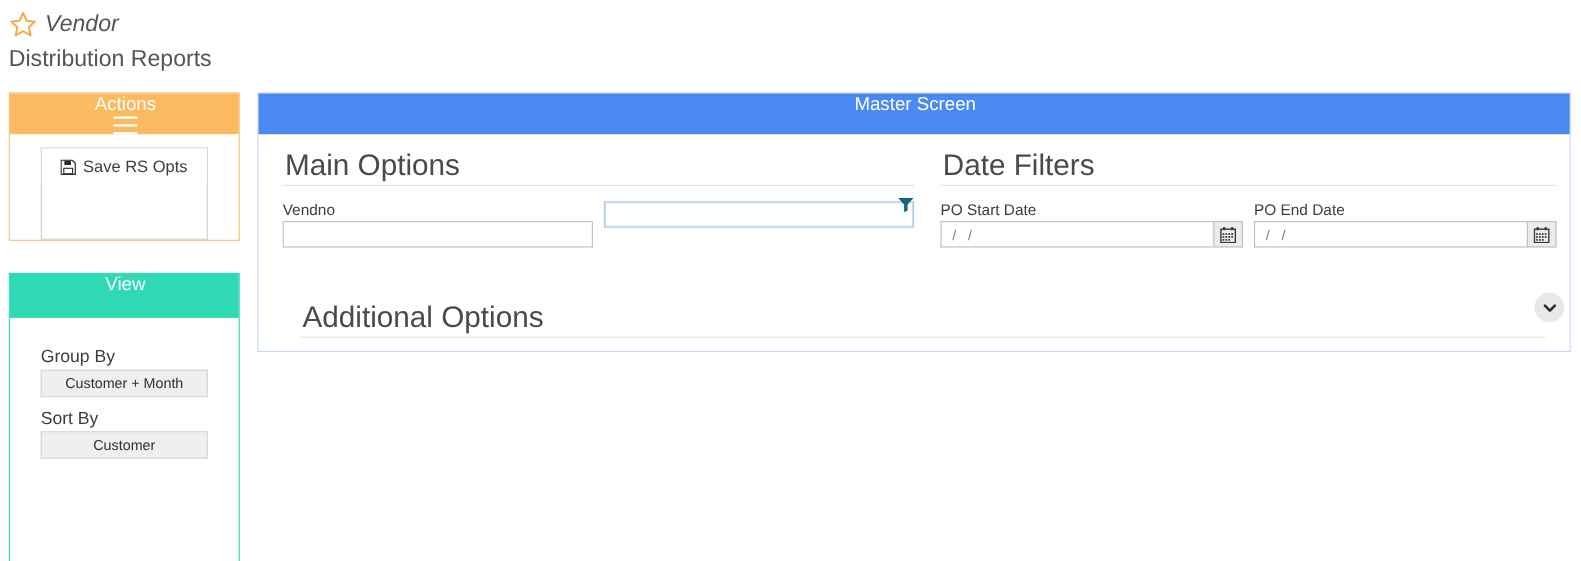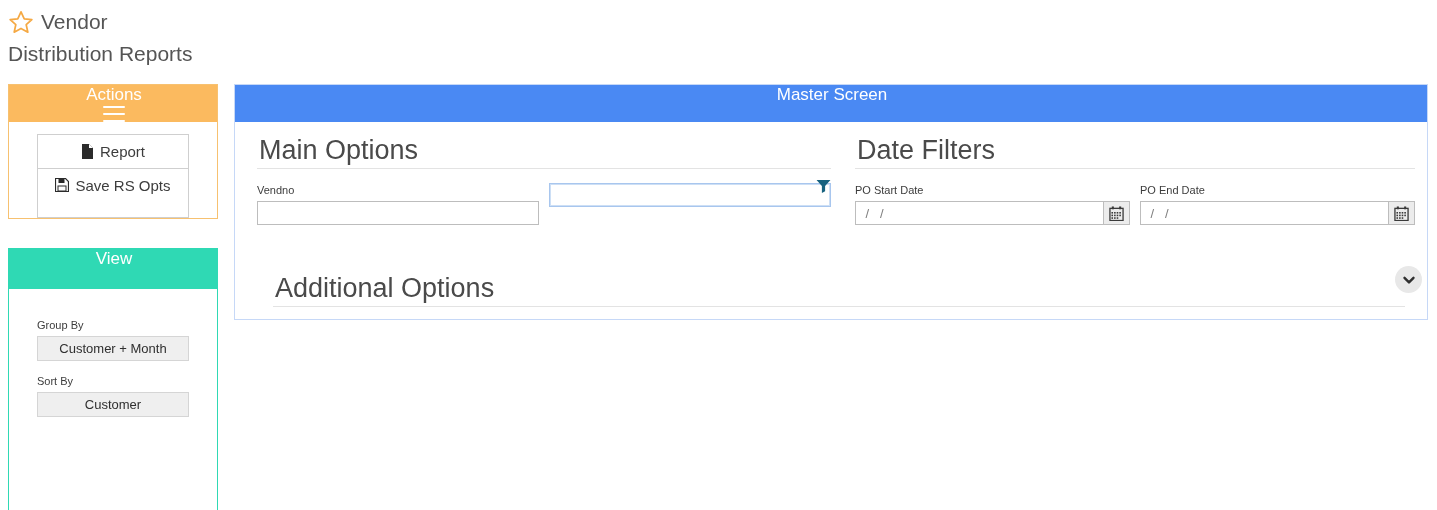--- a/index.html
+++ b/index.html
@@ -21,20 +21,21 @@
     position: absolute;
     left: 8px;
     top: 4px;
     width: 220px;
   }
   #page-title-line1 {
     display: flex;
     align-items: center;
     gap: 7px;
     height: 36px;
+    font-style: italic;
   }
   .star-icon svg { display: block; }
   #page-title-text1,
   #page-title-text2 {
     font-size: 21px;
     color: #555555;
     line-height: 24px;
     white-space: nowrap;
   }
   #page-title-text2 {
@@ -123,21 +124,21 @@
     width: 210px;
     height: 265px;
     border: 1px solid #2fd9b4;
   }
   #view-card .card-header { background: #2fd9b4; height: 40px; }
   #view-card .card-body {
     height: 165px;
     padding: 28px 22px 0 28px;
   }
   .field-label {
-    font-size: 11px;
+    font-size: 16px;
     color: #3c3c3c;
     line-height: 16px;
     margin-bottom: 3px;
   }
   .pseudo-select {
     width: 152px;
     height: 25px;
     background: #efefef;
     border: 1px solid #d5d5d5;
     box-sizing: border-box;
@@ -186,21 +187,21 @@
     border-bottom: 1px solid #e3e3e3;
   }
 
   .fields-row {
     display: flex;
     padding-top: 14px;
     gap: 10px;
   }
   .field-col { position: relative; }
   .field-col .lbl {
-    font-size: 11px;
+    font-size: 14px;
     color: #3c3c3c;
     line-height: 15px;
     margin-bottom: 3px;
     display: block;
   }
   .text-input {
     width: 100%;
     height: 24px;
     box-sizing: border-box;
     border: 1px solid #bdbdbd;
@@ -287,29 +288,20 @@
   <div class="card-header">
     <span class="card-header-title">Actions</span>
     <span class="hamburger-icon">
       <span></span>
         <span></span>
         <span></span>
     </span>
   </div>
   <div class="card-body">
     <div class="btn-group">
-      <div class="action-btn">
-        <span class="glyph">
-          <svg width="13" height="15" viewBox="0 0 13 15">
-            <path d="M1 0 h7 l4 4 v11 h-11 z" fill="#2b2b2b"></path>
-            <path d="M8 0 v4 h4 z" fill="#ffffff"></path>
-          </svg>
-        </span>
-        <span>Report</span>
-      </div>
       <div class="action-btn">
         <span class="glyph">
           <svg width="14" height="14" viewBox="0 0 14 14">
             <path d="M0.5 0.5 h10 l3 3 v10 h-13 z" fill="none" stroke="#2b2b2b" stroke-width="1.2"></path>
             <rect x="3.5" y="1" width="6" height="4" fill="#2b2b2b"></rect>
             <rect x="3" y="8" width="8" height="5" fill="none" stroke="#2b2b2b" stroke-width="1"></rect>
           </svg>
         </span>
         <span>Save RS Opts</span>
       </div>

